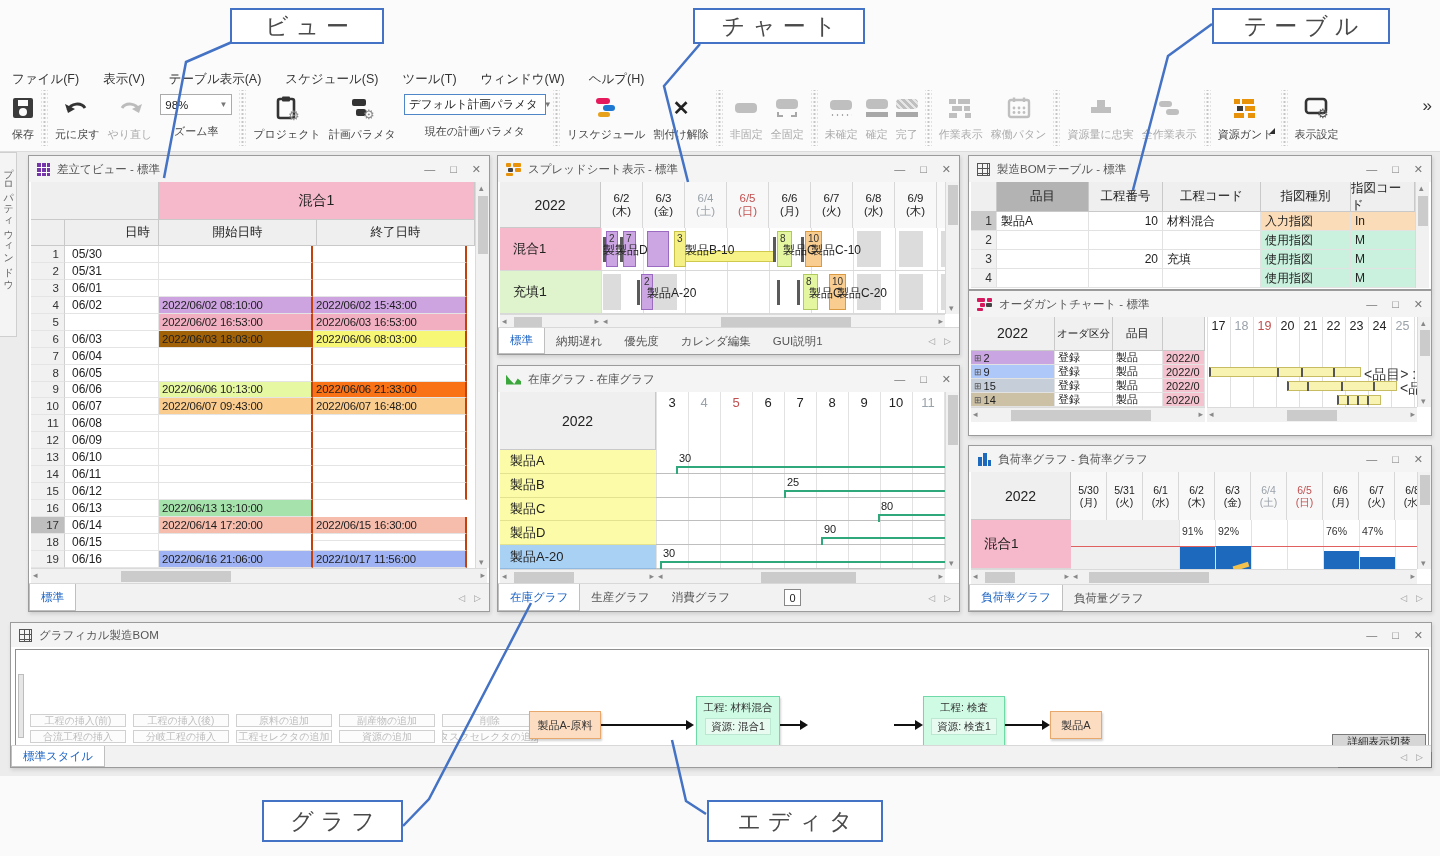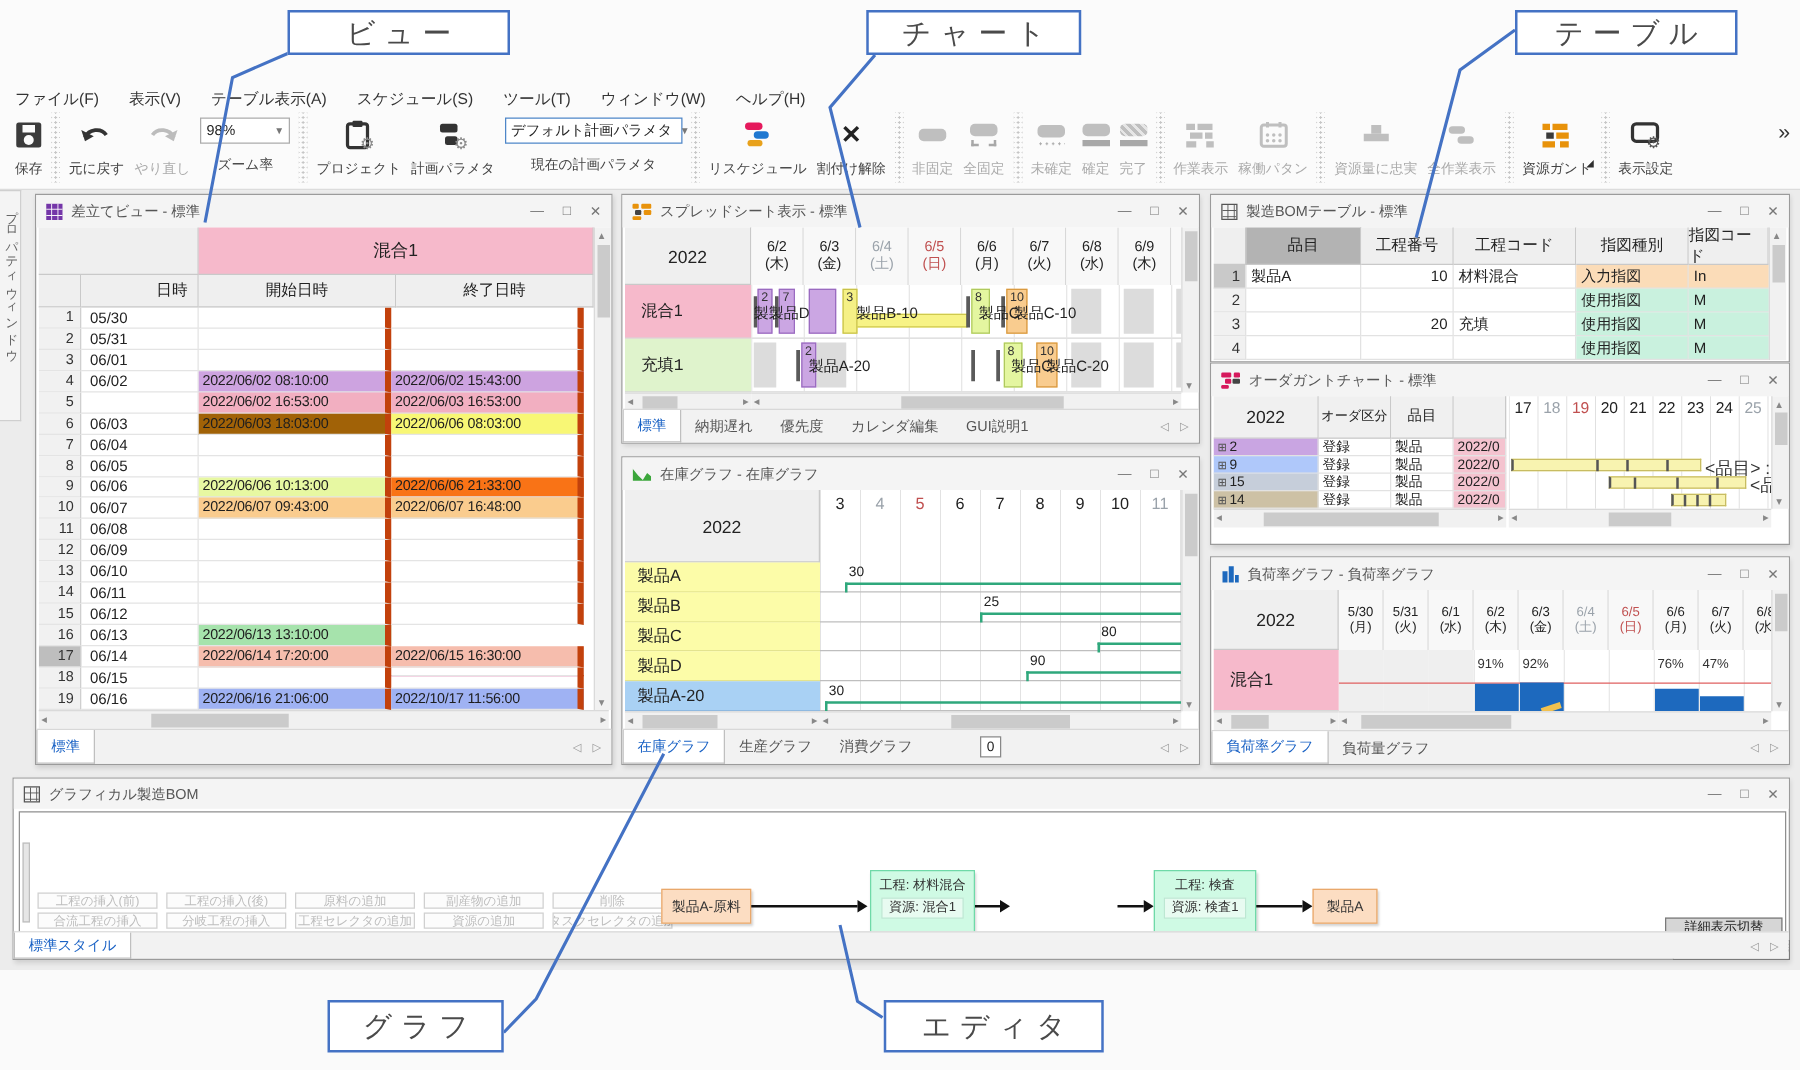--- a/index.html
+++ b/index.html
@@ -57,21 +57,21 @@
   .wi-stock{width:15px;height:11px;background:#3BA63B;clip-path:polygon(0 12%,30% 62%,55% 95%,78% 45%,100% 70%,100% 100%,0 100%)}
   .wi-load{position:relative;width:14px;height:13px}
   .wi-load i{position:absolute;bottom:0;background:#1D69BE;display:block}
   
   .dvh{position:absolute;background:#EFEFEF;border-right:1px solid #C9C9C9;border-bottom:1px solid #C9C9C9;display:flex;align-items:center;justify-content:center;font-size:12.5px;color:#222}
   #drows{position:absolute;left:2px;top:90px;width:444px;height:322px;overflow:hidden;display:flex;flex-direction:column}
   .drow{display:flex;height:16.95px;flex:0 0 auto}
   .c-no{width:34px;background:#F1F1F1;border-right:1px solid #CFCFCF;border-bottom:1px solid #E4E4E4;font-size:11.5px;display:flex;align-items:center;justify-content:flex-end;padding-right:5px;color:#333}
   .c-no.sel{background:#BEBEBE}
   .c-date{width:94px;border-right:1px solid #E4E4E4;border-bottom:1px solid #E4E4E4;font-size:12px;display:flex;align-items:center;padding-left:7px}
-  .c-se{width:154px;border-right:5px solid #c2410c;border-bottom:1px solid #E4E4E4;font-size:11.4px;letter-spacing:-.2px;display:flex;align-items:center;padding-left:3px;white-space:nowrap;overflow:hidden;color:#1E1E1E}
+  .c-se{width:154px;border-right:2px solid #c2410c;border-bottom:1px solid #E4E4E4;font-size:11.4px;letter-spacing:-.2px;display:flex;align-items:center;padding-left:3px;white-space:nowrap;overflow:hidden;color:#1E1E1E}
   
   .gd{position:absolute;top:0;width:42px;height:46px;border-right:1px solid #D8D8D8;display:flex;flex-direction:column;align-items:center;justify-content:center;font-size:11.5px;line-height:1.15;color:#222;background:#F8F8F8}
   .sat{color:#9AA2AA!important}.sun{color:#C05050!important}
   .grl{position:absolute;left:0;width:101px;height:43px;display:flex;align-items:center;padding-left:13px;font-size:13px;border-bottom:1px solid #D8D8D8}
   .grow{position:absolute;left:0;width:344px;height:43px;border-bottom:1px solid #D8D8D8;background-image:linear-gradient(90deg,#DFDFDF 1px,transparent 1px);background-size:42px 100%;overflow:hidden}
   .gblk{position:absolute;top:3px;height:36px;background:#DCDCDC}
   .gtick{position:absolute;top:9px;width:3px;height:25px;background:#5A5A5A}
   .gtag{position:absolute;top:3px;height:36px;font-size:10px;line-height:1.1;padding:1px 0 0 2px;color:#333;overflow:hidden}
   .gtag.purple{background:#CBA6E3;border:1px solid #9A6BC0}
   .gtag.yellow{background:#F5F086;border:1px solid #C8C24A}
@@ -1010,17 +1010,17 @@
   </div>
 </div>
 
 <svg id="leaders">
   <polyline points="232,42 186,62 164,178" fill="none" stroke="#4472C4" stroke-width="2.5"></polyline>
   <polyline points="700,44 664,86 688,182" fill="none" stroke="#4472C4" stroke-width="2.5"></polyline>
   <polyline points="1212,24 1168,56 1133,190" fill="none" stroke="#4472C4" stroke-width="2.5"></polyline>
   <polyline points="403,826 429,799 531,603" fill="none" stroke="#4472C4" stroke-width="2.5"></polyline>
   <polyline points="706,814 686,801 672,740" fill="none" stroke="#4472C4" stroke-width="2.5"></polyline>
 </svg>
-<div class="callout" style="left:230px;top:8px;width:178px;height:36px">ビュー</div>
+<div class="callout" style="left:230px;top:8px;width:154px;height:36px">ビュー</div>
 <div class="callout" style="left:693px;top:8px;width:172px;height:36px">チャート</div>
 <div class="callout" style="left:1212px;top:8px;width:178px;height:36px">テーブル</div>
 <div class="callout" style="left:262px;top:800px;width:141px;height:42px">グラフ</div>
 <div class="callout" style="left:707px;top:800px;width:176px;height:42px">エディタ</div>
 
 </body></html>

